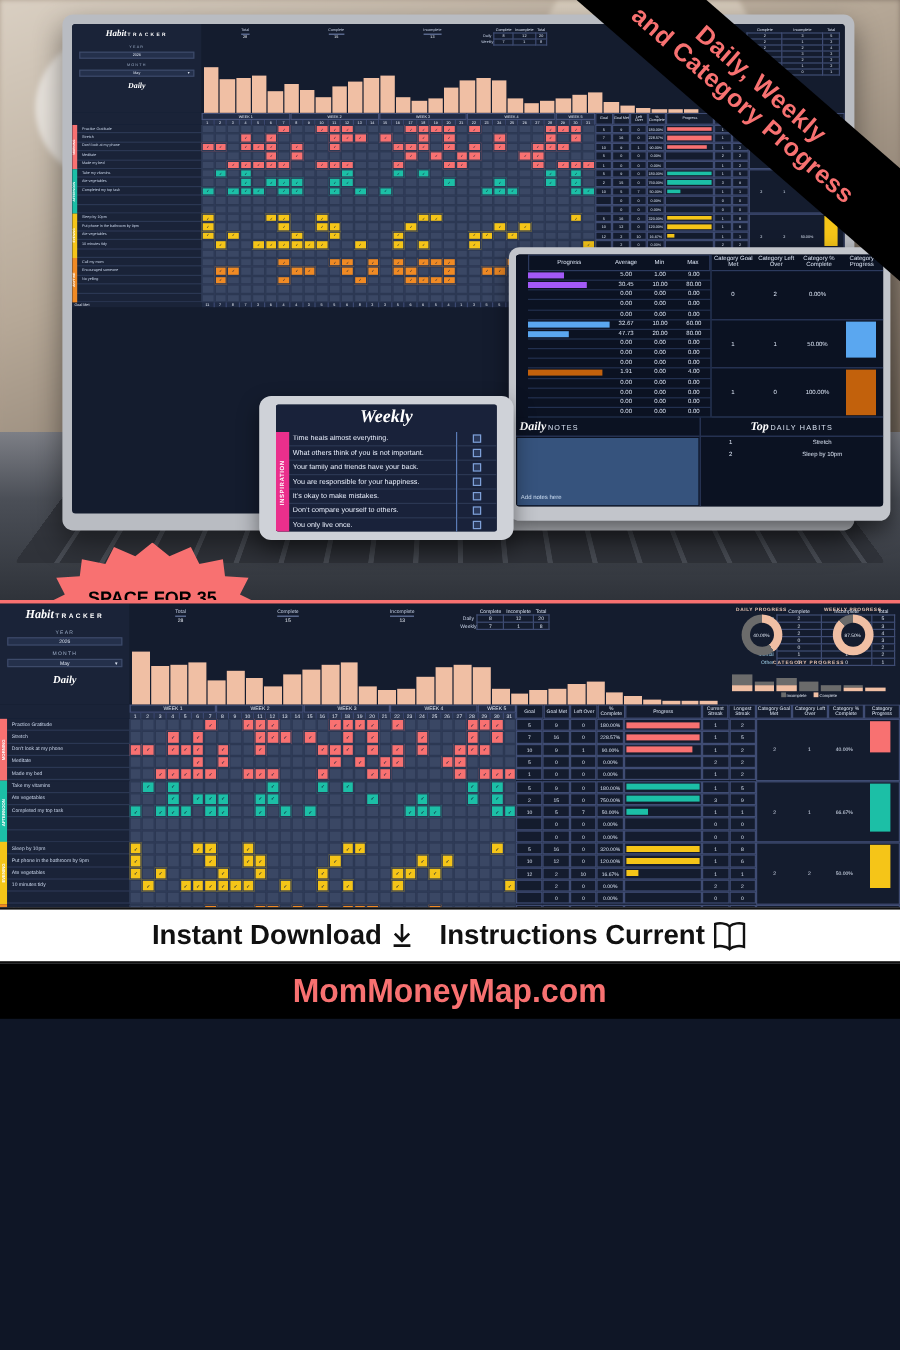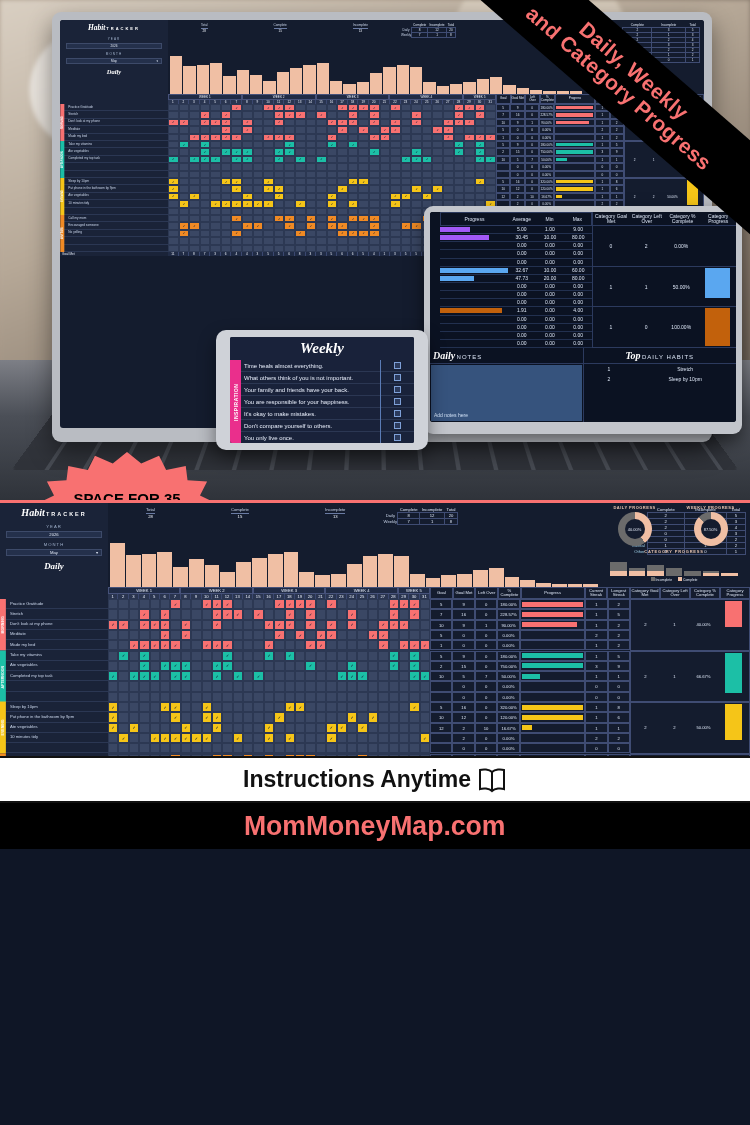--- a/index.html
+++ b/index.html
@@ -2767,21 +2767,28 @@
           <div style="display:flex;justify-content:center;gap:6px;font-size:3.4px;margin-top:1px">
             <span><span style="display:inline-block;width:4px;height:4px;background:#6b6b6b"></span> Incomplete</span>
             <span><span style="display:inline-block;width:4px;height:4px;background:#f0bfa4"></span> Complete</span>
           </div>
         </div>
       </div>
   </div>
 
   <div class="features">
     <div class="feature">
-      <span>Instructions Anytime</span>
+      <span>Instant Download</span>
+      <svg width="22" height="24" viewBox="0 0 22 24">
+        <path d="M11 2 L11 15 M5 10 L11 16 L17 10" stroke="#111" stroke-width="2.2" fill="none"></path>
+        <path d="M4 20 L18 20" stroke="#111" stroke-width="2.2"></path>
+      </svg>
+    </div>
+    <div class="feature">
+      <span>Instructions Current</span>
       <svg width="30" height="26" viewBox="0 0 30 26">
         <path d="M15 5 C12 2 6 2 3 3 L3 22 C6 21 12 21 15 24 C18 21 24 21 27 22 L27 3 C24 2 18 2 15 5 Z" stroke="#111" stroke-width="2" fill="none"></path>
         <path d="M15 5 L15 24" stroke="#111" stroke-width="2"></path>
       </svg>
     </div>
   </div>
   <div class="sitebar">
     <span>MomMoneyMap.com</span>
   </div>
 </div>

